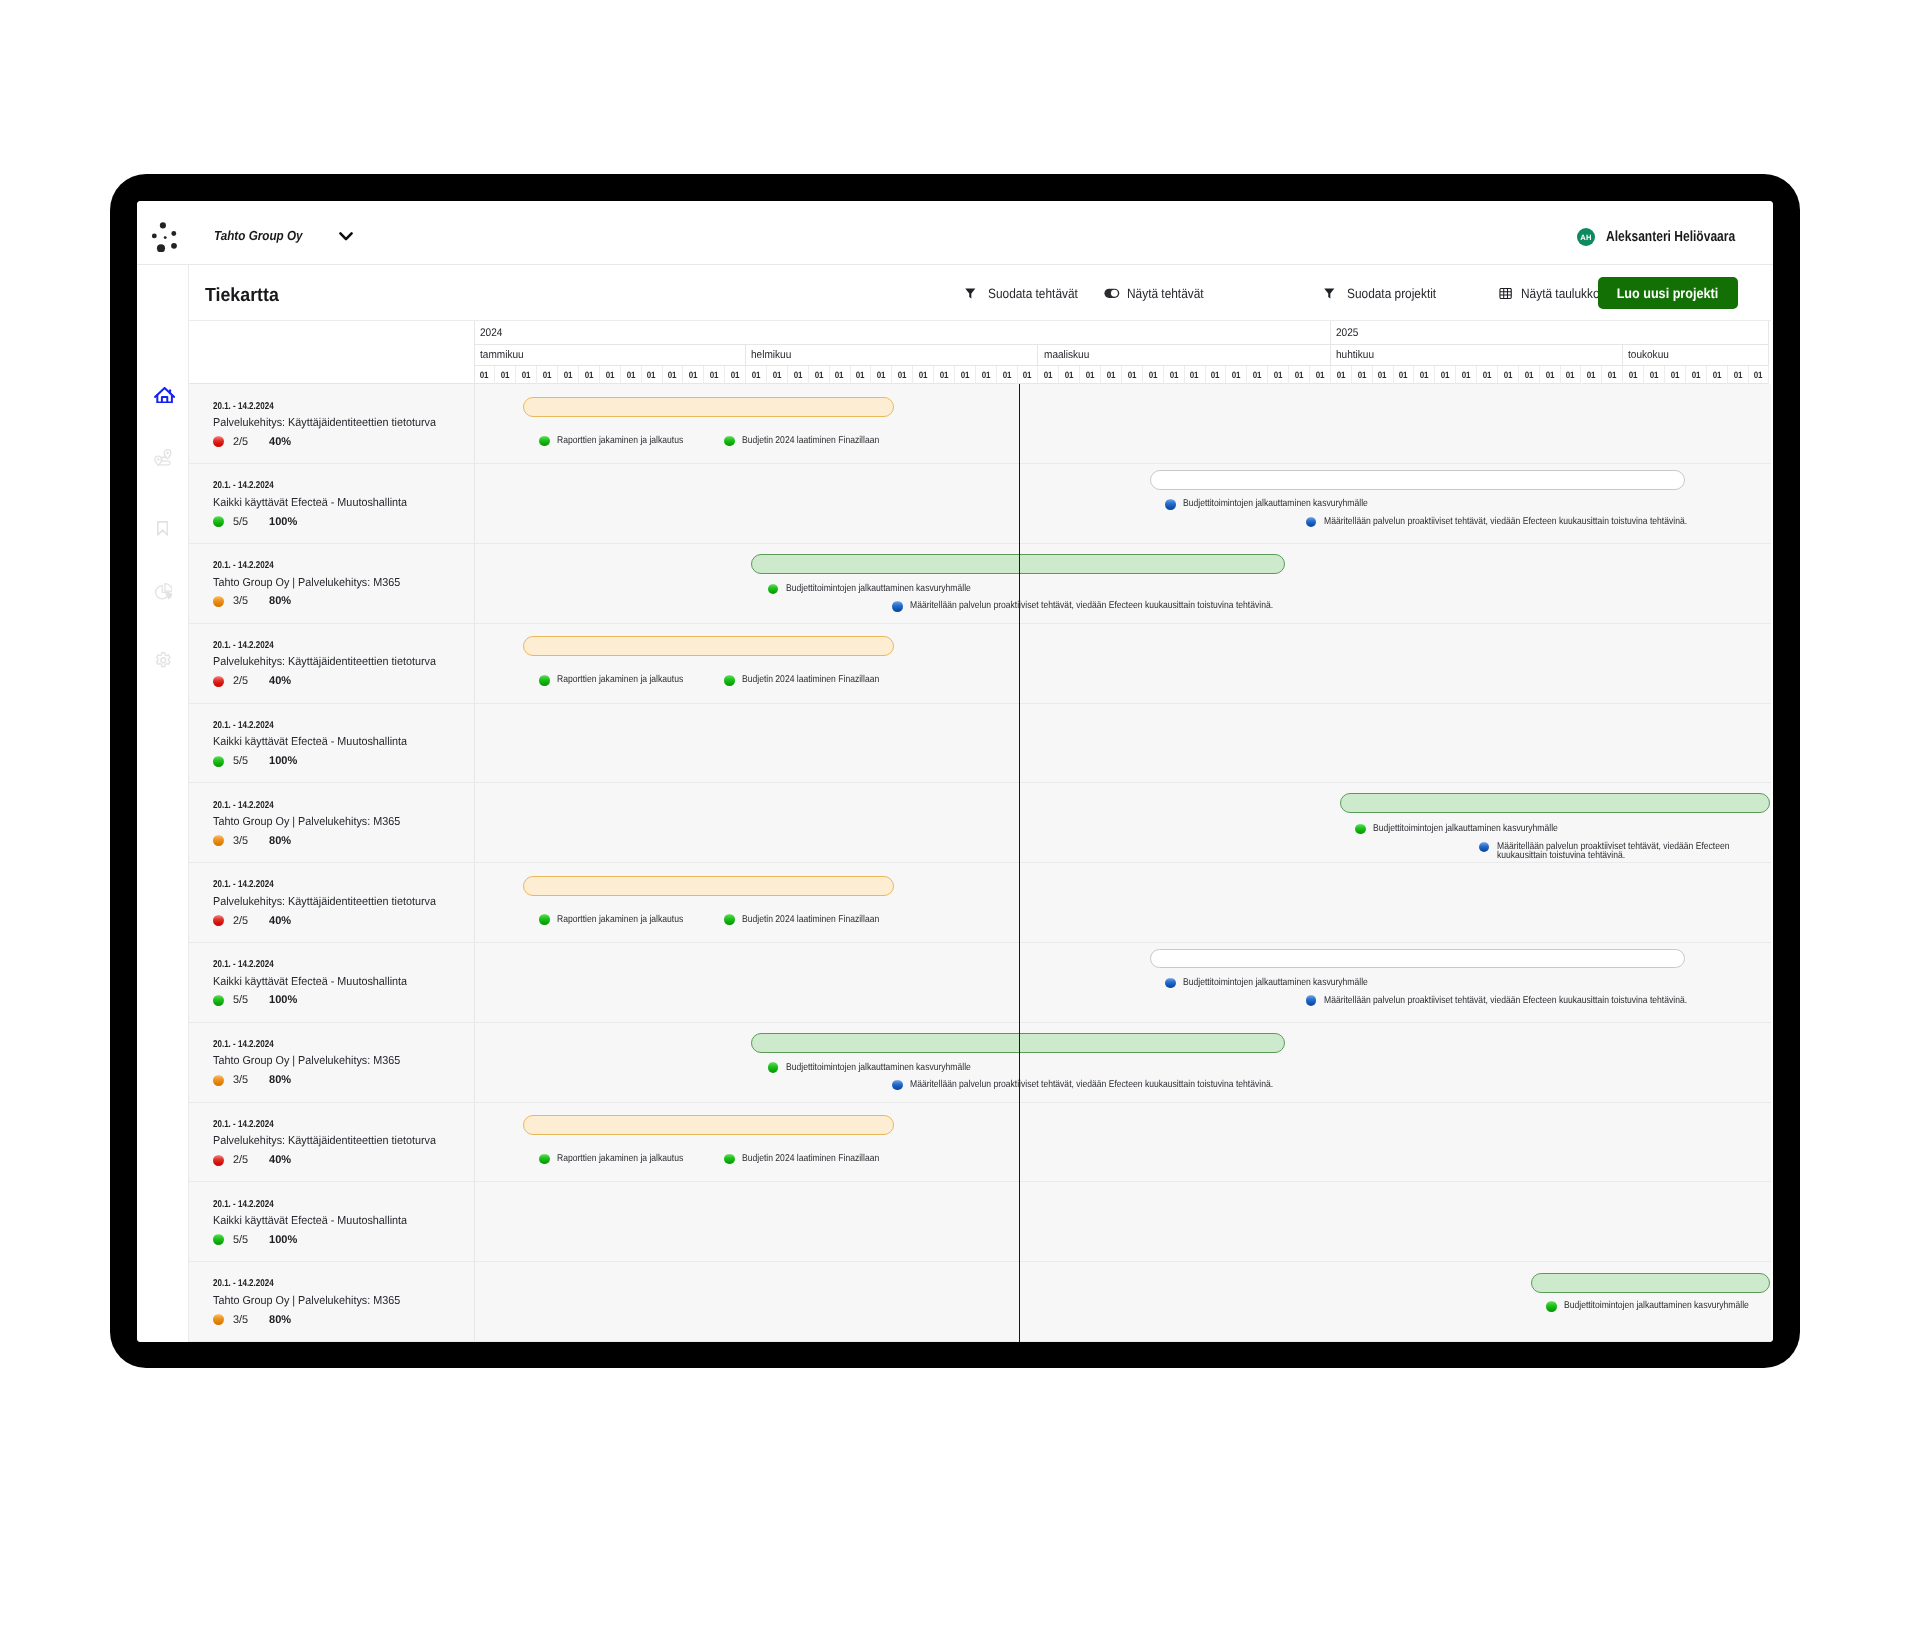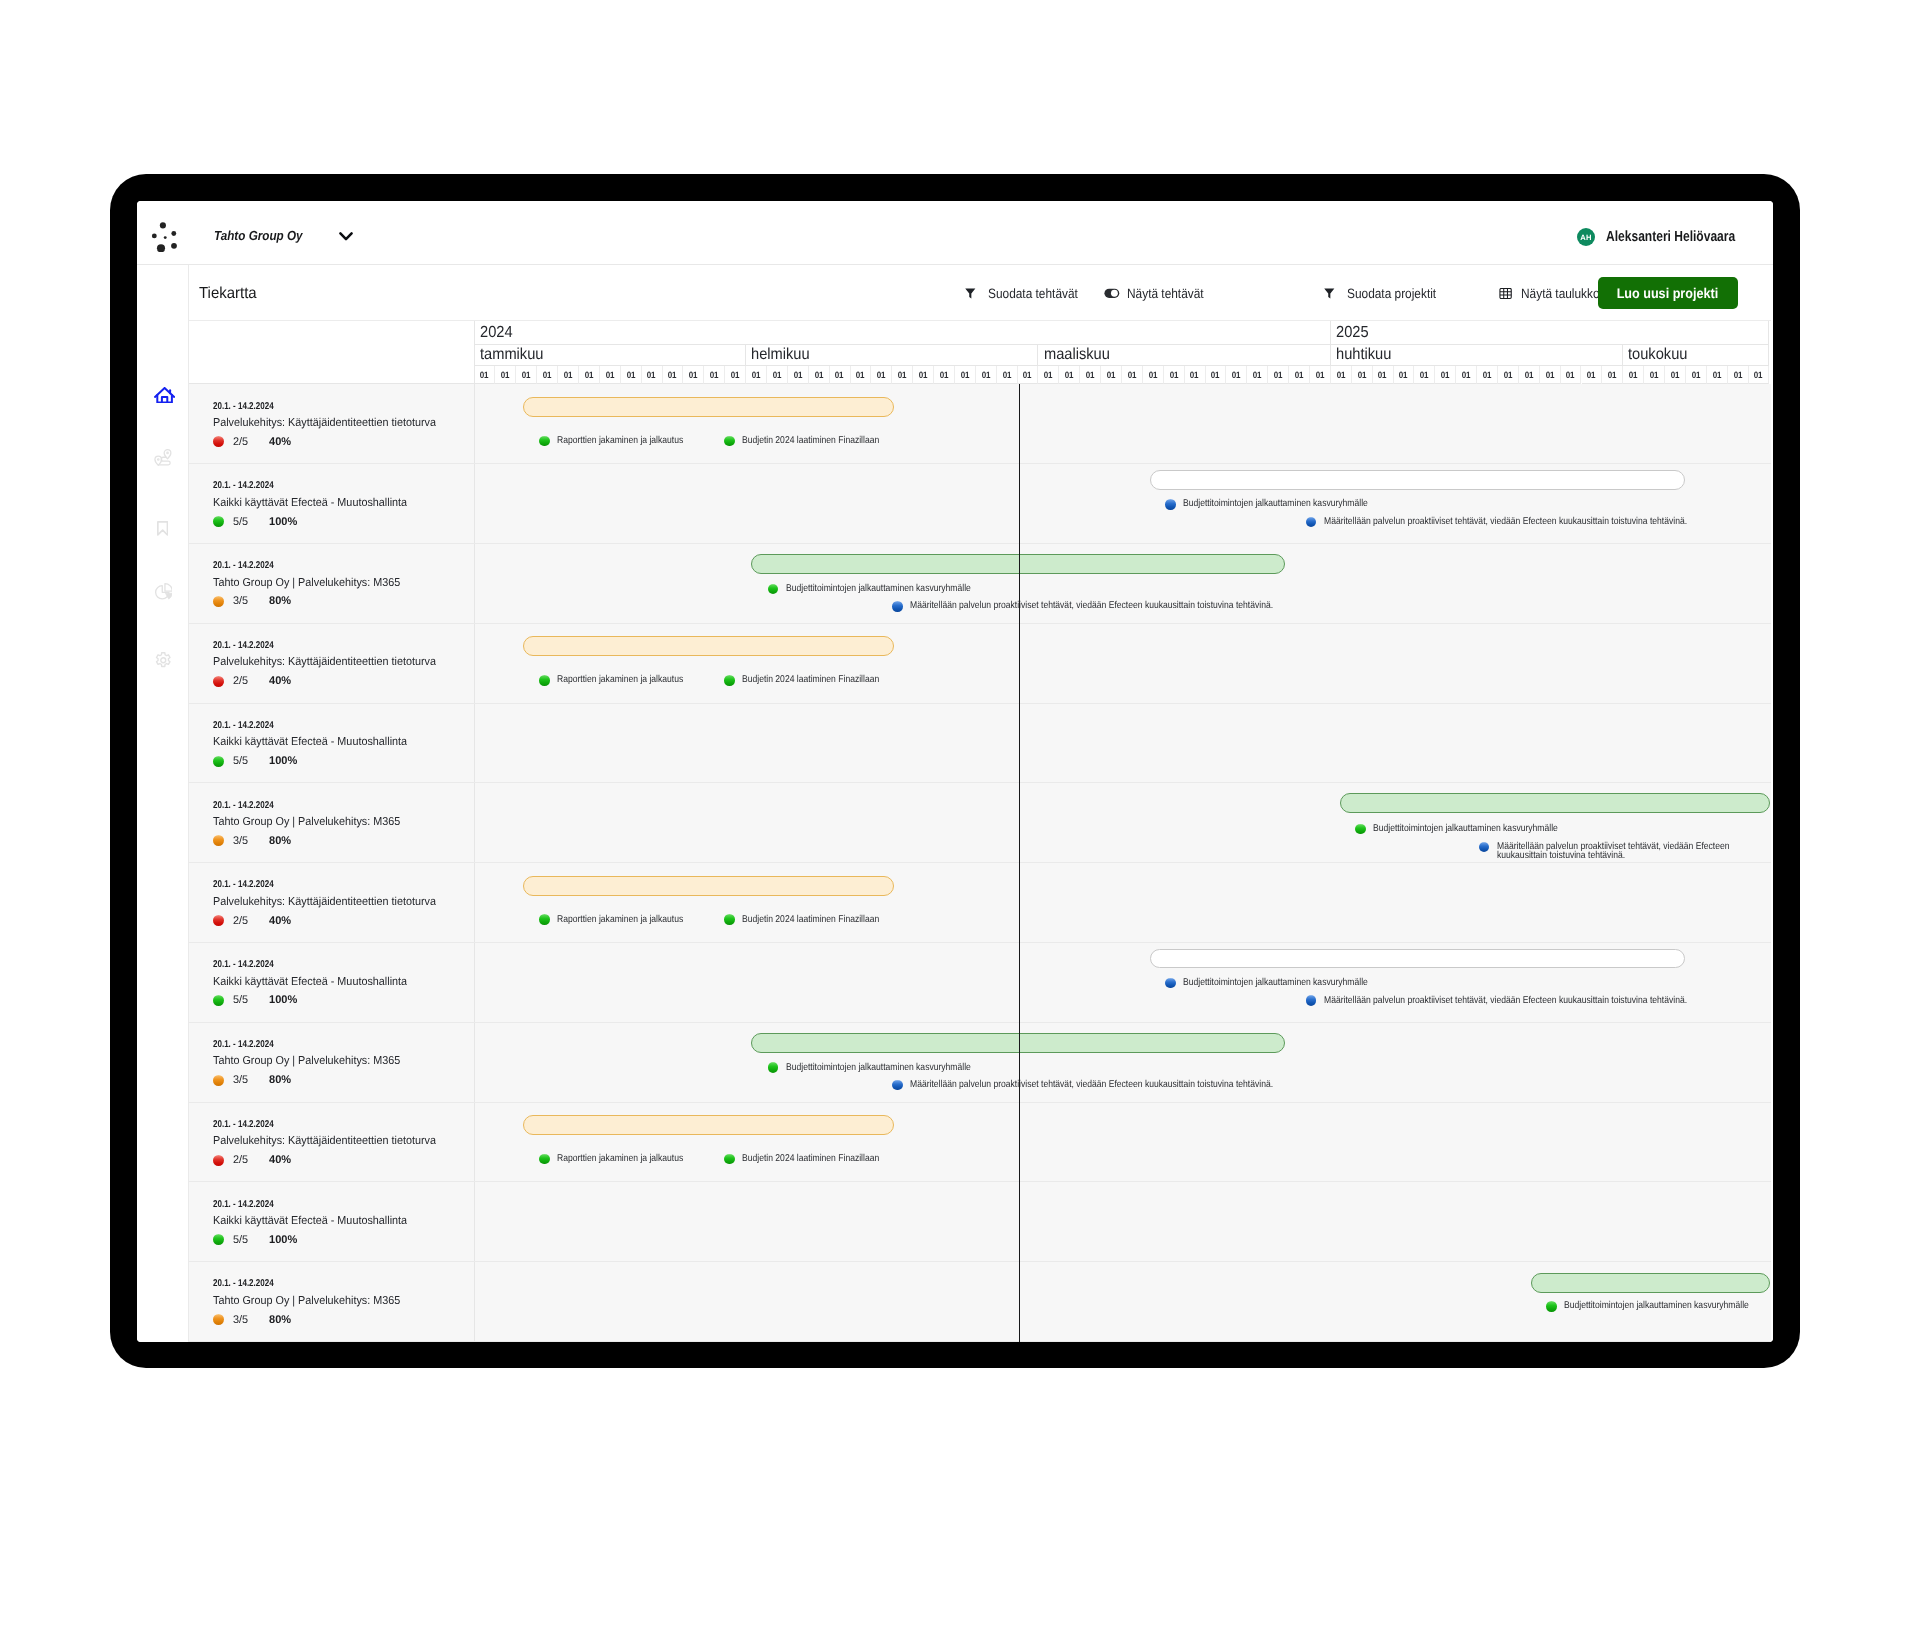--- a/index.html
+++ b/index.html
@@ -48,39 +48,39 @@
   .sidebar{position:absolute;left:0;top:64.2px;width:52px;height:1078px;background:#fff;
            border-right:1px solid #eaeaea;box-sizing:border-box;}
   .nav-item{position:absolute;display:block;cursor:pointer;}
   
 
   
   .main{position:absolute;left:52px;top:64.2px;width:1584px;height:1078px;background:#fff;}
 
   .toolbar{position:absolute;left:0;top:0;width:1582px;height:56px;
            border-bottom:1px solid #ececec;box-sizing:border-box;}
-  .page-title{position:absolute;left:10px;top:20.3px;font-size:16px;font-weight:400;color:#18191b;}
+  .page-title{position:absolute;left:16px;top:20.3px;font-size:19px;font-weight:700;color:#18191b;}
   .tb-item{position:absolute;top:22px;display:flex;align-items:center;height:13px;cursor:pointer;}
   .tb-item .tb-ico{display:flex;align-items:center;}
   .tb-item .lbl{font-size:13.5px;color:#25272c;white-space:nowrap;}
   .tb-btn{position:absolute;left:1408.6px;top:12px;width:140.4px;height:32px;border-radius:5px;background:#127005;
           color:#fff;font-size:14px;font-weight:700;display:flex;align-items:center;
           justify-content:center;white-space:nowrap;cursor:pointer;}
 
   
   .thead{position:absolute;left:0;top:56px;width:1582px;height:63.3px;}
   .th-left{position:absolute;left:0;top:0;width:285.6px;height:63.3px;background:#fff;
            border-right:1px solid #e6e6e6;border-bottom:1px solid #e6e6e6;box-sizing:border-box;}
   .th-right{position:absolute;left:285.6px;top:0;width:1296.4px;height:63.3px;overflow:hidden;}
   .yr-row{position:absolute;left:0;top:0;height:24px;width:1294.87px;}
   .mo-row{position:absolute;left:0;top:24px;height:21.3px;width:1294.87px;}
   .dy-row{position:absolute;left:0;top:45.3px;height:18px;width:1294.87px;text-decoration:underline;}
   .yr-cell,.mo-cell{position:absolute;top:0;height:100%;box-sizing:border-box;
                     border-right:1px solid #e6e6e6;border-bottom:1px solid #e6e6e6;
-                    font-size:16px;color:#25272c;padding-left:5.1px;display:flex;align-items:center;}
+                    font-size:11px;color:#25272c;padding-left:5.1px;display:flex;align-items:center;}
   .dy-cell{position:absolute;top:0;height:100%;box-sizing:border-box;
            border-right:1px solid #ededed;border-bottom:1px solid #e6e6e6;
            font-size:9.2px;color:#2c2e33;display:flex;align-items:center;justify-content:center;
            font-weight:700;}
 
   
   .rows{position:absolute;left:0;top:119.3px;width:1584px;height:959px;overflow:hidden;}
   .row{position:absolute;left:0;width:1582px;height:79.8px;background:#f7f7f7;
        border-bottom:1px solid #eaeaea;box-sizing:border-box;}
   .row-left{position:absolute;left:0;top:0;width:285.6px;height:100%;

